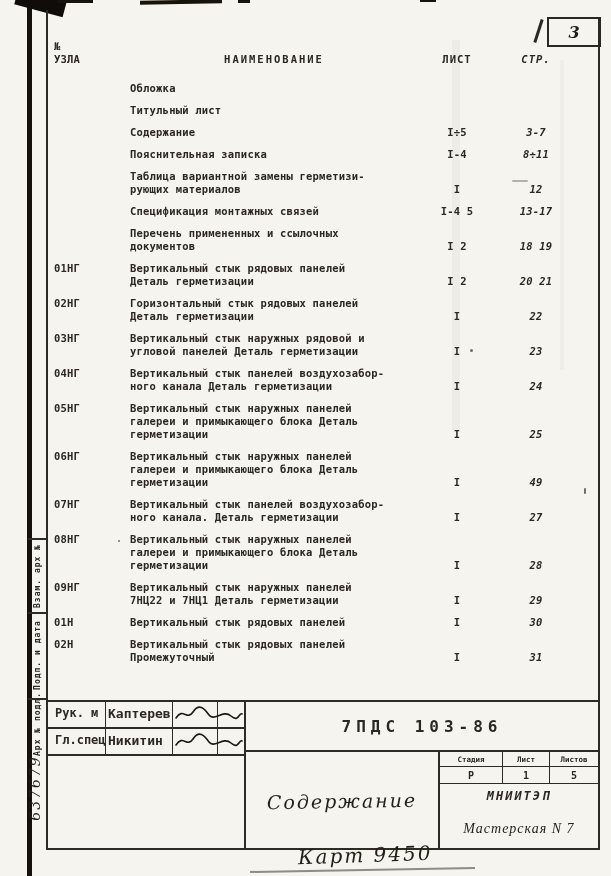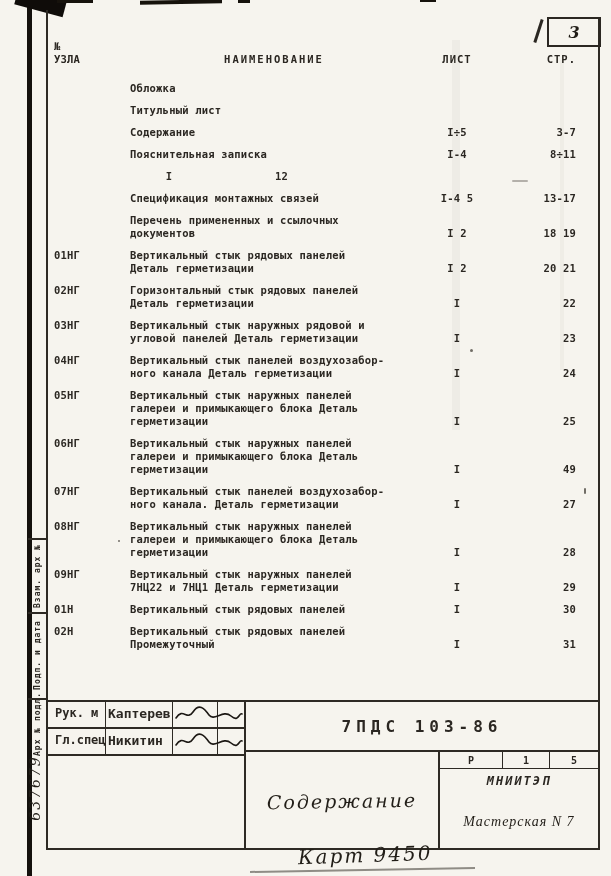--- a/index.html
+++ b/index.html
@@ -43,21 +43,21 @@
     font-size:8px;font-weight:bold;letter-spacing:1px;}
   .vl1{top:576px;} .vl2{top:655px;} .vl3{top:724px;}
   .vnum{position:absolute;left:35px;top:788px;white-space:nowrap;transform:translate(-50%,-50%) rotate(-90deg);
     font-size:14px;letter-spacing:2px;}
   
   .toc{position:absolute;left:54px;top:40px;width:540px;font-size:10.5px;font-weight:bold;line-height:13px;letter-spacing:0.2px;}
   .trow{display:flex;align-items:flex-end;margin-bottom:9px;}
   .c-node{width:76px;align-self:flex-start;white-space:pre-line;}
   .c-name{width:288px;white-space:pre-line;}
   .c-sheet{width:78px;text-align:center;}
-  .c-page{width:80px;text-align:right;}
+  .c-page{width:80px;text-align:center;font-style:italic;}
   .thead{margin-bottom:16px;align-items:flex-end;}
   .thead .c-name{text-align:center;letter-spacing:2px;}
   .thead .c-sheet,.thead .c-page{letter-spacing:1px;}
   
   .tb{position:absolute;left:48px;top:700px;width:550px;height:148px;border-top:2px solid #2e2a24;display:flex;}
   .tb-left{width:196px;border-right:2px solid #2e2a24;display:flex;flex-direction:column;}
   .staff-row{display:flex;height:25px;border-bottom:2px solid #2e2a24;}
   .st-role{width:50px;border-right:1.5px solid #2e2a24;font-size:12px;font-weight:bold;line-height:23px;padding-left:7px;}
   .st-name{width:64px;border-right:1.5px solid #2e2a24;font-size:13px;font-weight:bold;line-height:23px;padding-left:2px;}
   .st-sig{width:44px;border-right:1.5px solid #2e2a24;position:relative;overflow:visible;}
@@ -151,20 +151,22 @@
 
     <div class="trow">
       <div class="c-node"></div>
       <div class="c-name">Пояснительная записка</div>
       <div class="c-sheet">I-4</div>
       <div class="c-page">8÷11</div>
     </div>
 
     <div class="trow">
       <div class="c-node"></div>
+      <div class="c-name">Таблица вариантной замены герметизи-
+рующих материалов</div>
       <div class="c-sheet">I</div>
       <div class="c-page">12</div>
     </div>
 
     <div class="trow">
       <div class="c-node"></div>
       <div class="c-name">Спецификация монтажных связей</div>
       <div class="c-sheet">I-4 5</div>
       <div class="c-page">13-17</div>
     </div>
@@ -295,20 +297,25 @@
     </div>
 
   </div>
       <div class="tb-filler"></div>
     </div>
     <div class="tb-right">
       <div class="tb-code">7ПДС 103-86</div>
       <div class="tb-lower">
         <div class="tb-title hand">Содержание</div>
         <div class="tb-info">
+          <div class="mg mg-h">
+            <div class="mg-c1">Стадия</div>
+            <div class="mg-c2">Лист</div>
+            <div class="mg-c3">Листов</div>
+          </div>
           <div class="mg mg-v">
             <div class="mg-c1">Р</div>
             <div class="mg-c2">1</div>
             <div class="mg-c3">5</div>
           </div>
           <div class="tb-org">МНИИТЭП</div>
           <div class="tb-shop hand">Мастерская N 7</div>
         </div>
       </div>
     </div>

